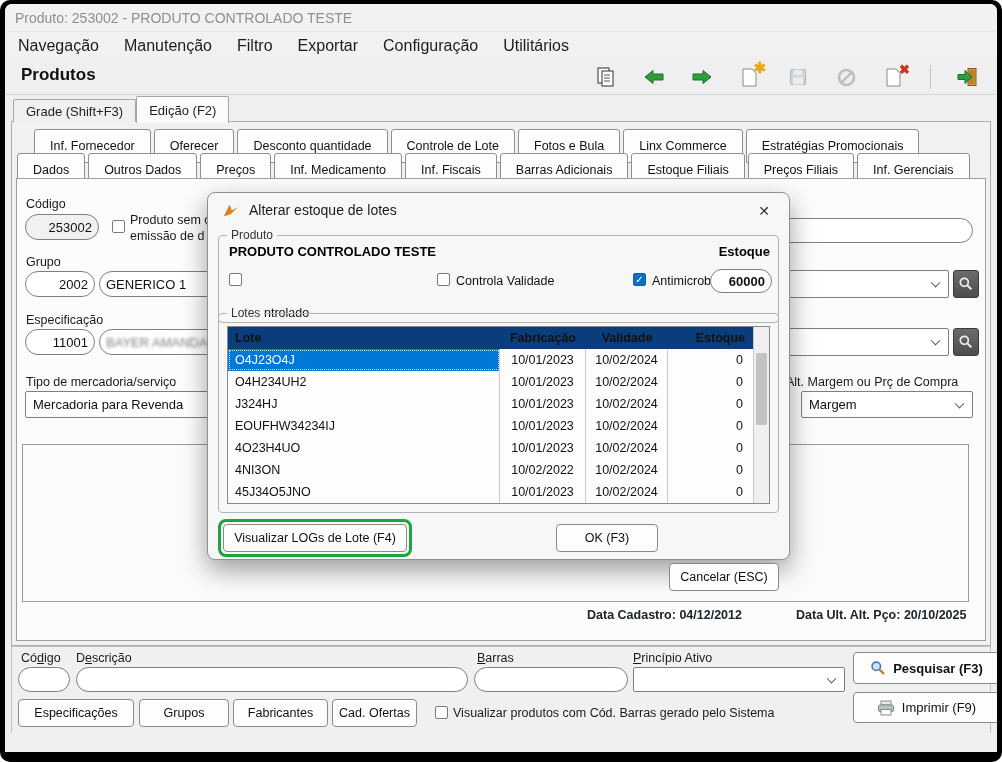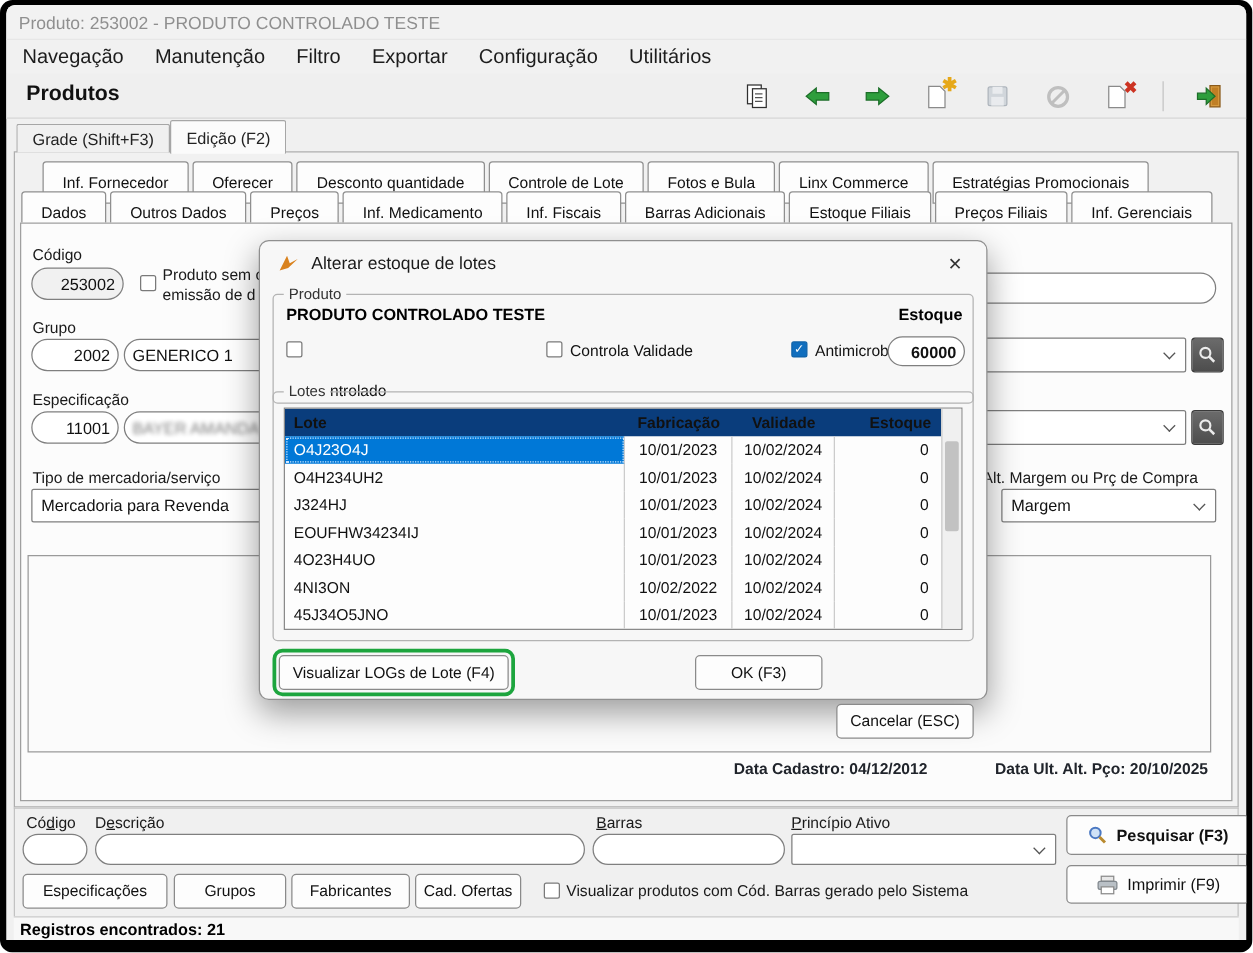--- a/index.html
+++ b/index.html
@@ -286,23 +286,20 @@
 
       <div class="btn" style="left:6px; top:52px; width:116px; height:28px;">Especificações</div>
       <div class="btn" style="left:127px; top:52px; width:90px; height:28px;">Grupos</div>
       <div class="btn" style="left:221px; top:52px; width:95px; height:28px;">Fabricantes</div>
       <div class="btn" style="left:320px; top:52px; width:85px; height:28px;">Cad. Ofertas</div>
 
       <span class="cb" style="left:423px; top:59px;"></span>
       <div class="lbl" style="left:441px; top:59px;">Visualizar produtos com Cód. Barras gerado pelo Sistema</div>
     </div>
 
-    <div class="statusbar">
-      <span>Registros encontrados: 21</span>
-    </div>
   </div>
 
   <div class="dialog">
     <div class="dlg-title">
       <svg width="17" height="17" viewBox="0 0 20 20">
           <path d="M2 17 L9 3 L11.5 10 L19 6 L10 14.5 Z" fill="#d9821e"></path>
         </svg>
       <span>Alterar estoque de lotes</span>
     </div>
     <div class="dlg-close">✕</div>

